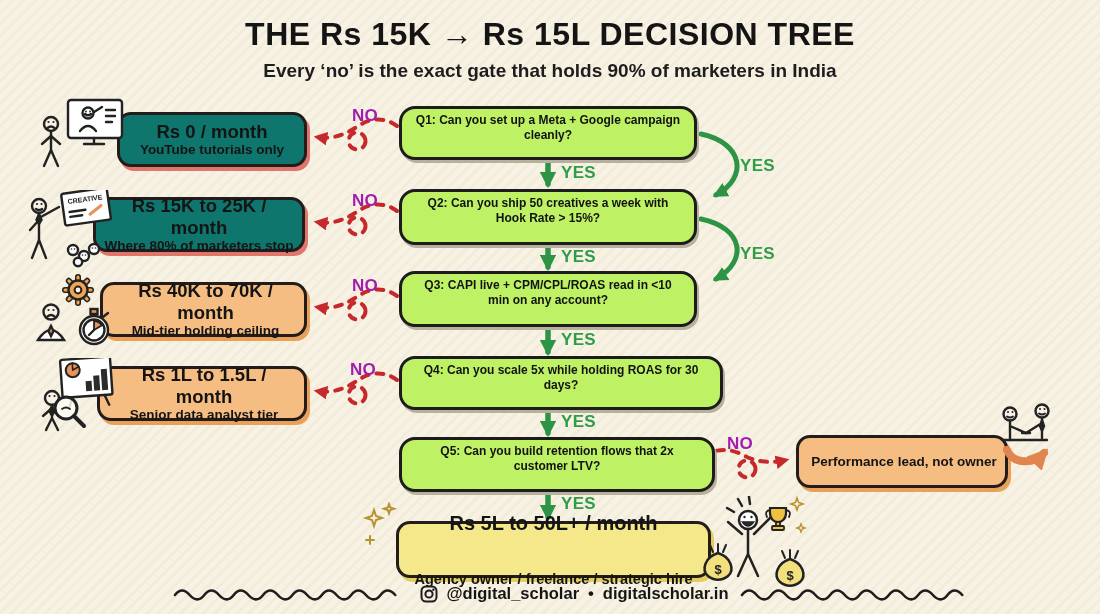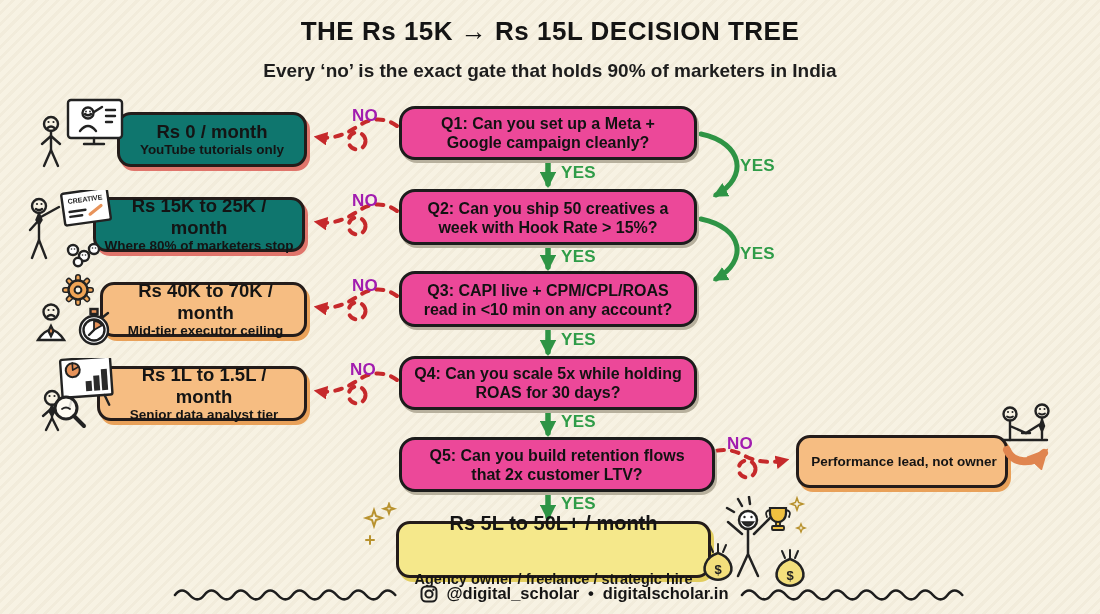--- a/index.html
+++ b/index.html
@@ -2,27 +2,27 @@
 <html><head>
 <meta charset="utf-8">
 <style>
   html,body{margin:0;padding:0;}
   body{width:1100px;height:614px;font-family:"Liberation Sans",sans-serif;}
   .canvas{position:relative;width:1100px;height:614px;background:#f7f2e3;overflow:hidden;}
   .canvas::before{content:"";position:absolute;inset:0;
     background:repeating-linear-gradient(135deg, rgba(176,156,116,0.07) 0 3px, transparent 3px 8px);
     pointer-events:none;}
   .title{position:absolute;top:16px;left:0;width:100%;text-align:center;
-    font-size:26px;font-weight:800;color:#141414;letter-spacing:.5px;}
+    font-size:32px;font-weight:800;color:#141414;letter-spacing:.5px;}
   .subtitle{position:absolute;top:60px;left:0;width:100%;text-align:center;
     font-size:19px;font-weight:700;color:#1d1d1d;}
   .qbox{position:absolute;z-index:2;box-sizing:border-box;
-    background:#ec4899;border:3px solid #1c1c1c;border-radius:16px;
-    box-shadow:2px 3px 0 #b7b09d;display:flex;align-items:flex-end;justify-content:center;
-    text-align:center;font-weight:700;font-size:16px;line-height:1.22;color:#121212;
+    background:#bef264;border:3px solid #1c1c1c;border-radius:16px;
+    box-shadow:2px 3px 0 #b7b09d;display:flex;align-items:flex-start;justify-content:center;
+    text-align:center;font-weight:700;font-size:12px;line-height:1.22;color:#121212;
     padding:4px 12px;}
   .tier{position:absolute;z-index:2;box-sizing:border-box;border:3px solid #241c1a;border-radius:14px;
     display:flex;flex-direction:column;align-items:center;justify-content:center;
     text-align:center;color:#141414;padding:3px 8px;}
   .tier .amount{font-size:18.5px;font-weight:800;line-height:1.15;}
   .tier .caption{font-size:13.5px;font-weight:700;line-height:1.15;}
   .tier.pink{background:#0f766e;box-shadow:3px 4px 0 #e0756b;}
   .tier.orange{background:#f6bd82;box-shadow:3px 4px 0 #e9a159;padding-left:12px;}
   .tier.yellow{background:#f5e88b;box-shadow:3px 4px 0 #e2cd5e;gap:36px;}
   .tier.final .amount{font-size:20px;}
@@ -96,38 +96,38 @@
 
   <div class="qbox" style="left:399px;top:106px;width:298px;height:54px">
       <span>Q1: Can you set up a Meta + Google campaign cleanly?</span>
     </div>
   <div class="qbox" style="left:399px;top:189px;width:298px;height:56px">
       <span>Q2: Can you ship 50 creatives a week with Hook Rate &gt; 15%?</span>
     </div>
   <div class="qbox" style="left:399px;top:271px;width:298px;height:56px">
       <span>Q3: CAPI live + CPM/CPL/ROAS read in &lt;10 min on any account?</span>
     </div>
-  <div class="qbox" style="left:399px;top:356px;width:298px;height:54px">
+  <div class="qbox" style="left:399px;top:356px;width:324px;height:54px">
       <span>Q4: Can you scale 5x while holding ROAS for 30 days?</span>
     </div>
   <div class="qbox" style="left:399px;top:437px;width:316px;height:55px">
       <span>Q5: Can you build retention flows that 2x customer LTV?</span>
     </div>
 
   <div class="tier pink" style="left:117px;top:112px;width:190px;height:55px">
     <div class="amount">Rs 0 / month</div>
     <div class="caption">YouTube tutorials only</div>
   </div>
   <div class="tier pink" style="left:93px;top:197px;width:212px;height:55px">
     <div class="amount">Rs 15K to 25K / month</div>
     <div class="caption">Where 80% of marketers stop</div>
   </div>
   <div class="tier orange" style="left:100px;top:282px;width:207px;height:55px">
     <div class="amount">Rs 40K to 70K / month</div>
-    <div class="caption">Mid-tier executor ceiling</div>
+    <div class="caption">Mid-tier holding ceiling</div>
   </div>
   <div class="tier orange" style="left:97px;top:366px;width:210px;height:55px">
     <div class="amount">Rs 1L to 1.5L / month</div>
     <div class="caption">Senior data analyst tier</div>
   </div>
 
   <div class="tier orange" style="left:796px;top:435px;width:212px;height:53px">
     <div class="caption">Performance lead, not owner</div>
   </div>
 

